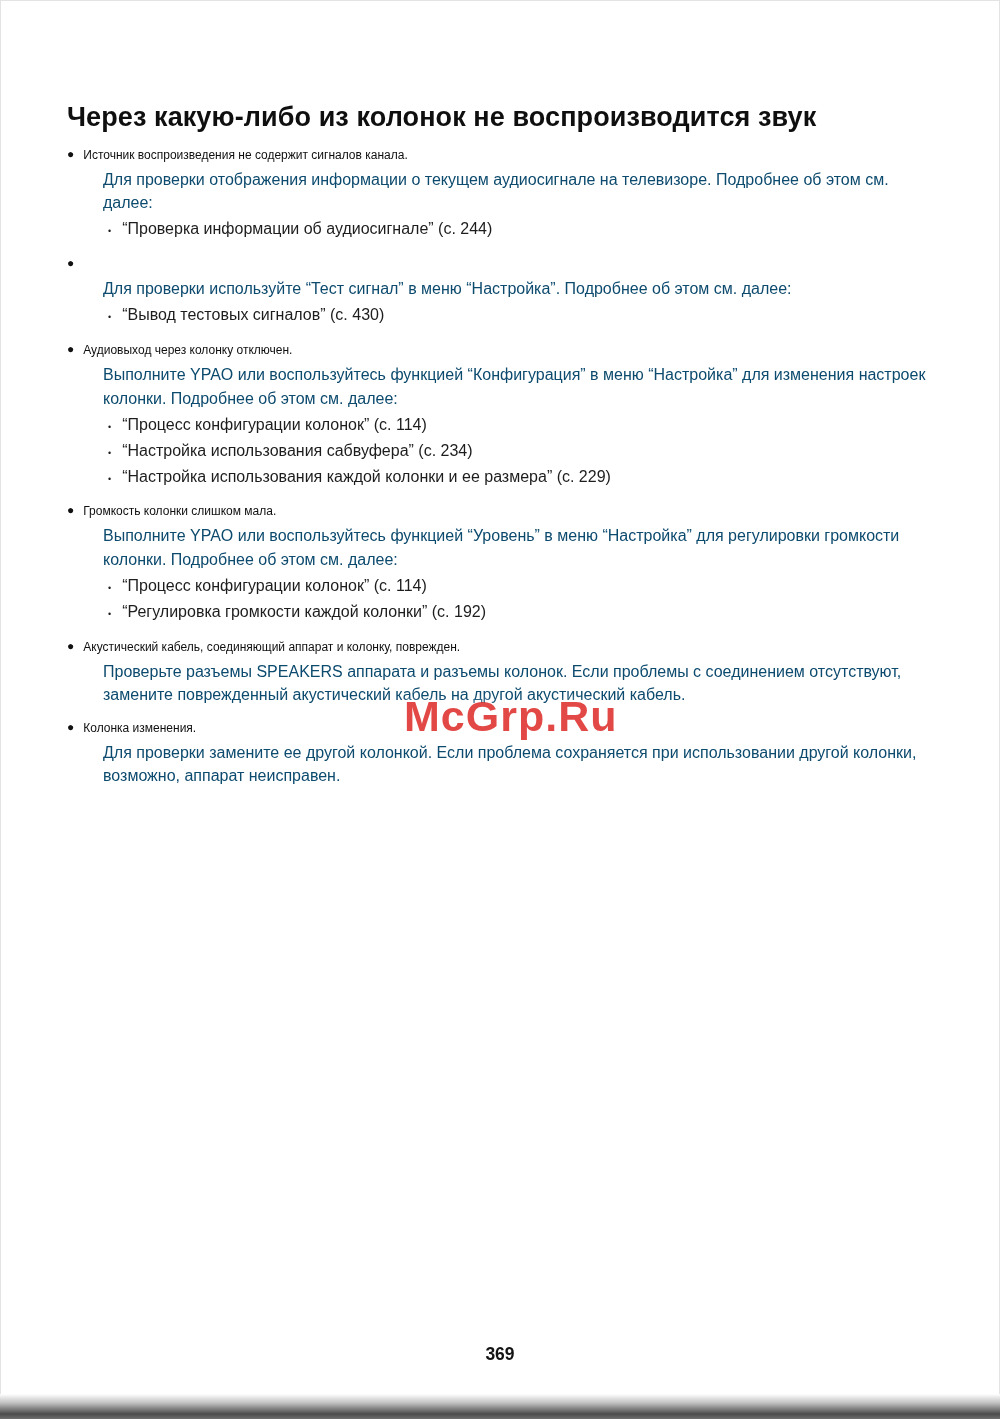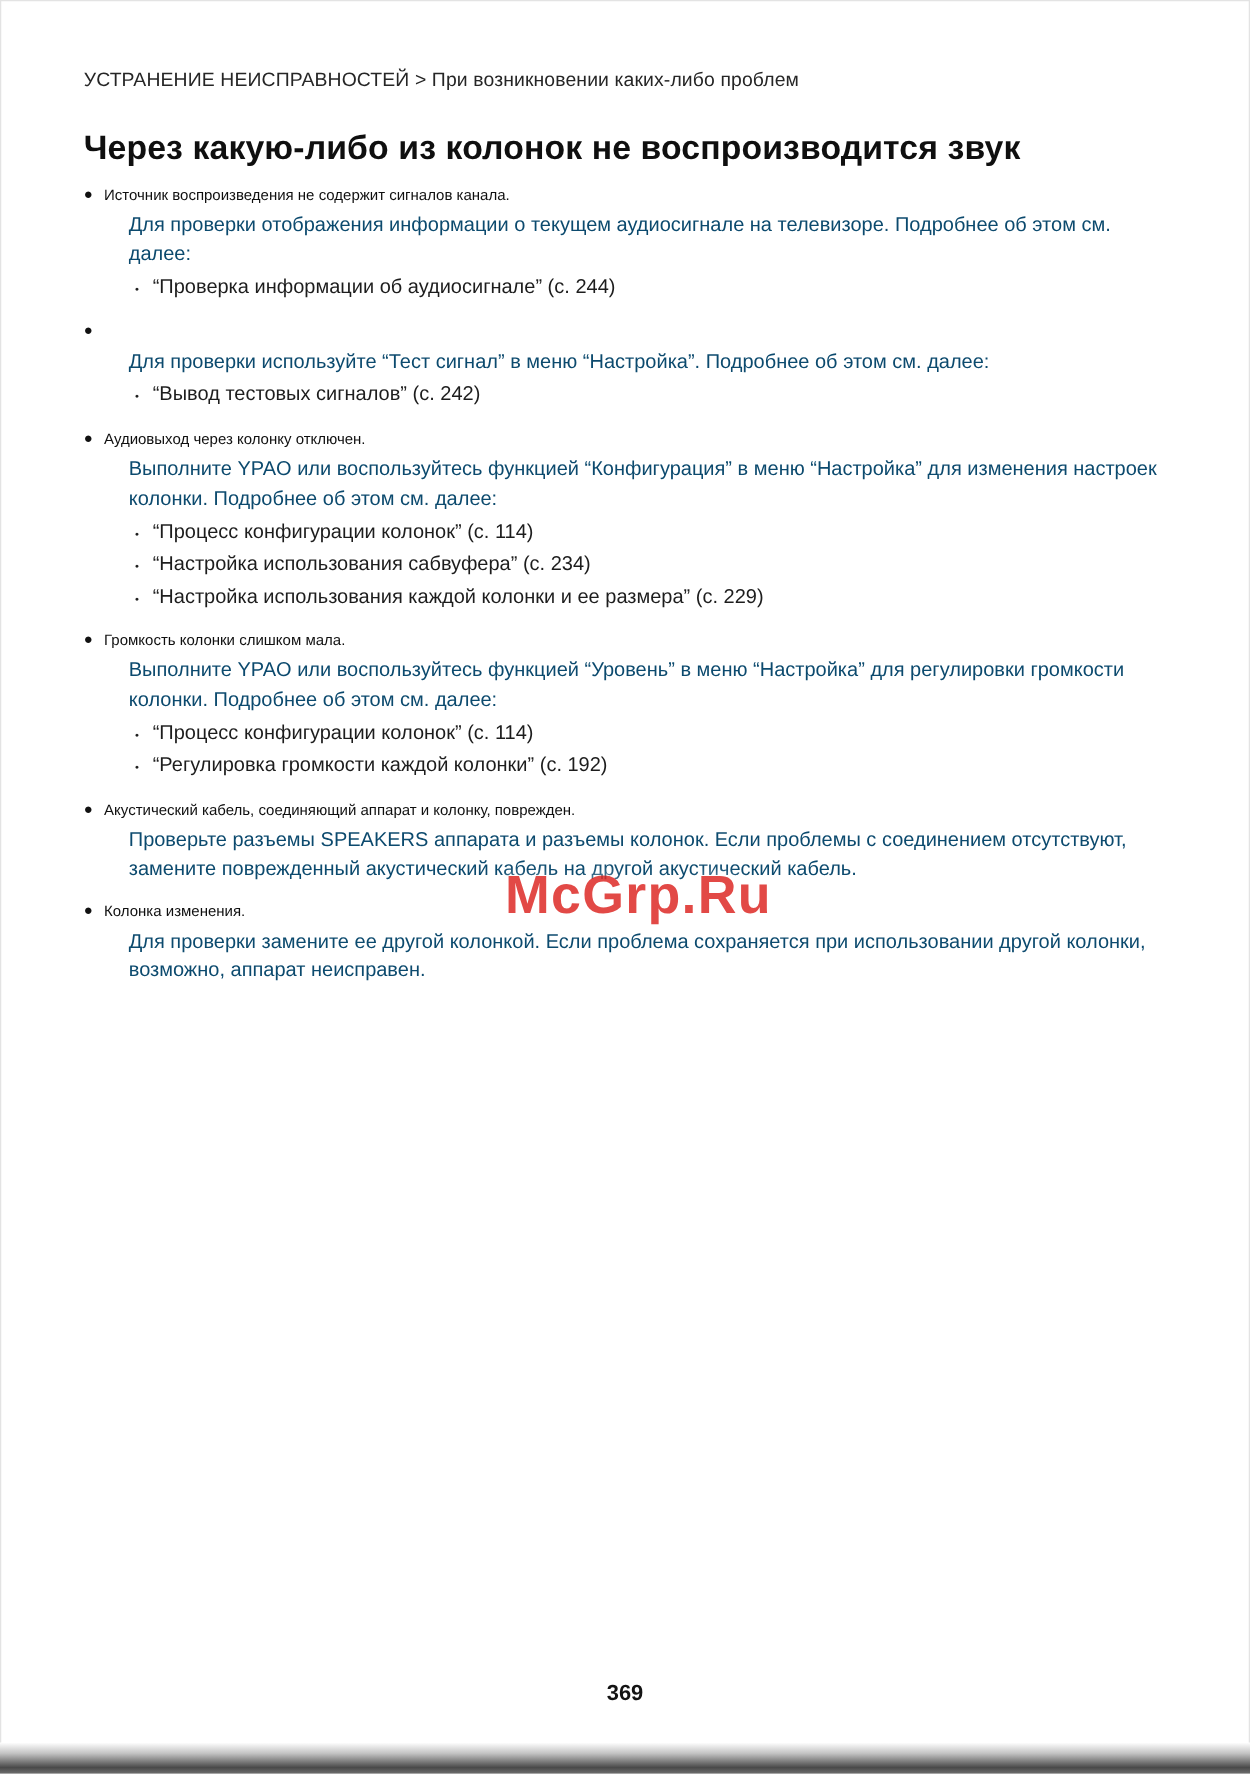--- a/index.html
+++ b/index.html
@@ -18,21 +18,21 @@
     border: 1px solid #e3e3e3;
     pointer-events: none;
   }
   .content { padding: 56px 64px 0 67px; }
   .breadcrumb {
     font-size: 15.5px;
     color: #262626;
     letter-spacing: 0.1px;
   }
   .title {
-    margin-top: 29px;
+    margin-top: 46px;
     font-size: 27px;
     font-weight: bold;
     color: #0f0f0f;
     letter-spacing: 0.1px;
   }
   .section { margin-top: 15px; }
   .heading-row {
     display: flex;
     align-items: baseline;
     gap: 9px;
@@ -99,21 +99,20 @@
     background: linear-gradient(to bottom, #ffffff 0%, #c2c2c2 35%, #4a4a4a 80%, #6e6e6e 100%);
   }
 </style>
 </head>
 <body>
 
 <div class="page-frame"></div>
 
 <div class="content">
 
-  <div class="breadcrumb">УСТРАНЕНИЕ НЕИСПРАВНОСТЕЙ &gt; При возникновении каких-либо проблем</div>
 
   <h1 class="title">Через какую-либо из колонок не воспроизводится звук</h1>
 
   <div class="section">
     <div class="heading-row">
       <span class="bullet">●</span>
       <span class="heading">Источник воспроизведения не содержит сигналов канала.</span>
     </div>
     <p class="body-text">Для проверки отображения информации о текущем аудиосигнале на телевизоре. Подробнее об этом см. далее:</p>
     <div class="link-row">
@@ -122,21 +121,21 @@
     </div>
   </div>
 
   <div class="section">
     <div class="heading-row">
       <span class="bullet">●</span>
     </div>
     <p class="body-text">Для проверки используйте “Тест сигнал” в меню “Настройка”. Подробнее об этом см. далее:</p>
     <div class="link-row">
       <span class="sub-bullet">•</span>
-      <span class="link-text">“Вывод тестовых сигналов” (с. 242)</span>
+      <span class="link-text">“Вывод тестовых сигналов” (с. 430)</span>
     </div>
   </div>
 
   <div class="section">
     <div class="heading-row">
       <span class="bullet">●</span>
       <span class="heading">Аудиовыход через колонку отключен.</span>
     </div>
     <p class="body-text">Выполните YPAO или воспользуйтесь функцией “Конфигурация” в меню “Настройка” для изменения настроек колонки. Подробнее об этом см. далее:</p>
     <div class="link-row">

